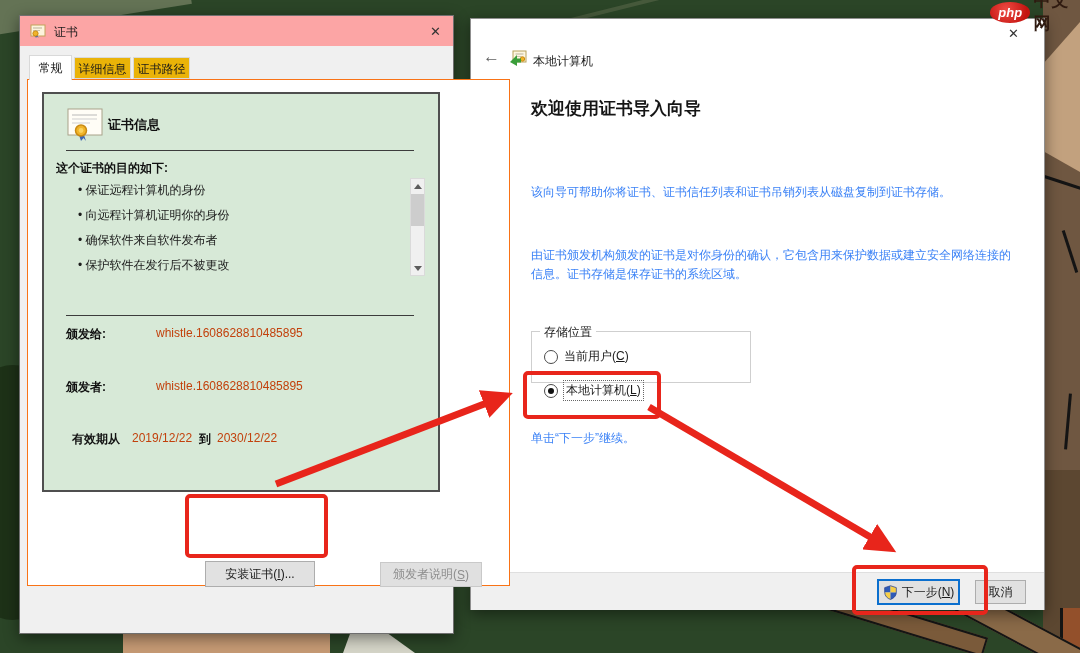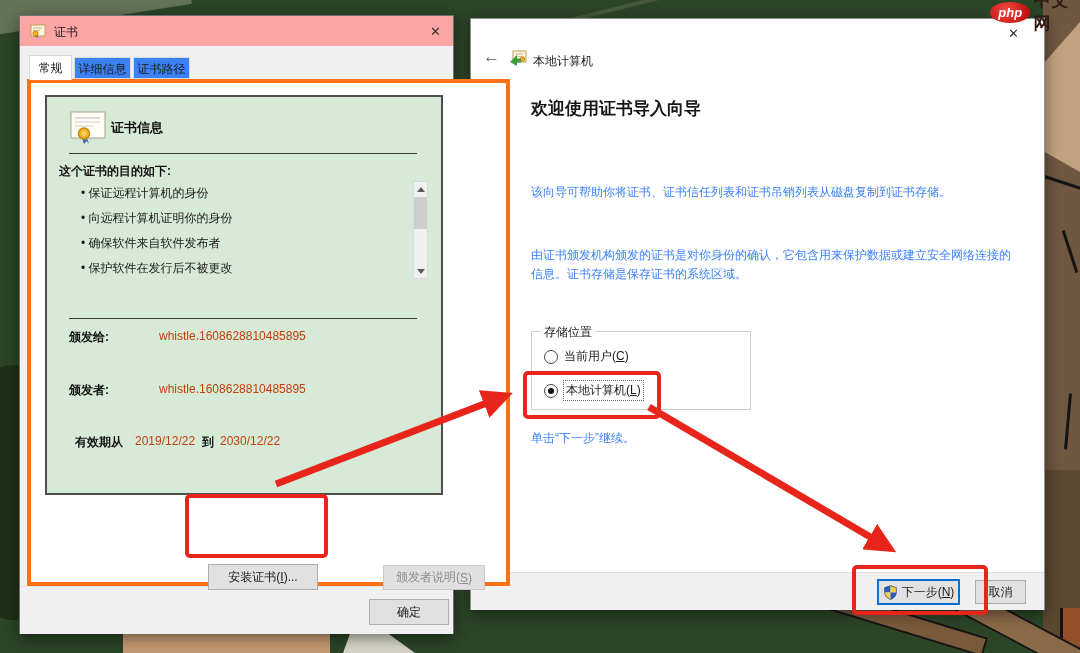--- a/index.html
+++ b/index.html
@@ -37,23 +37,23 @@
     font-size:12px;color:#1a1a1a;box-sizing:border-box;}
   .btn.disabled{background:#e0e0e0;border-color:#c9c9c9;color:#8d8d8d;margin-left:48px;}
   .ukey{text-decoration:underline;}
 
   
   #cert-dialog{left:19px;top:15px;width:433px;height:617px;}
   #cert-dialog .titlebar{position:absolute;left:0;top:0;right:0;height:30px;background:#fca5a5;}
   #cert-dialog .titlebar .ttl{position:absolute;left:34px;top:8px;font-size:12px;color:#1a1a1a;}
   #cert-dialog .titlebar .win-close{right:12px;top:9px;}
   .tab{position:absolute;top:41px;height:22px;line-height:22px;text-align:center;font-size:12px;color:#1a1a1a;
-    background:#3b82f6;border:1px solid #d9d9d9;box-sizing:border-box;}
+    background:#eab308;border:1px solid #d9d9d9;box-sizing:border-box;}
   .tab.selected{top:39px;height:25px;line-height:25px;background:#fff;border-bottom:none;z-index:3;}
-  #tabpage{position:absolute;left:7px;top:63px;width:483px;height:507px;background:#fff;border:4px solid #f97316;box-sizing:border-box;z-index:1;}
+  #tabpage{position:absolute;left:7px;top:63px;width:483px;height:507px;background:#fff;border:1px solid #f97316;box-sizing:border-box;z-index:1;}
   #green-panel{position:absolute;left:14px;top:12px;width:398px;height:400px;background:#d7e9d7;border:2px solid #4f4f4f;box-sizing:border-box;}
   #green-panel .sep{position:absolute;left:22px;width:348px;height:1px;background:#3c3c3c;}
   #info-heading{position:absolute;left:64px;top:22px;font-size:13px;font-weight:bold;color:#111;}
   #purpose-heading{position:absolute;left:12px;top:66px;font-size:12px;font-weight:bold;color:#111;}
   .bullet{position:absolute;left:34px;font-size:12px;color:#1a1a1a;}
   .bullet::before{content:"• ";}
   .gp-label{position:absolute;font-size:12px;font-weight:bold;color:#111;}
   .gp-value{position:absolute;font-size:12px;color:#c2410c;}
   
   #gp-scrollbar{position:absolute;left:366px;top:84px;width:15px;height:98px;background:#f0f0f0;border:1px solid #dadada;box-sizing:border-box;}
@@ -64,21 +64,21 @@
   #sb-thumb{position:absolute;left:0;top:15px;width:13px;height:32px;background:#cdcdcd;}
   #cert-footer{position:absolute;left:0;top:570px;width:100%;height:47px;background:#f0f0f0;border-top:1px solid #e3e3e3;}
 
   
   #wizard-dialog{left:470px;top:18px;width:573px;height:590px;background:#fff;border:1px solid #8f8f8f;}
   #wizard-dialog .win-close{right:25px;top:8px;}
   #wiz-back{position:absolute;left:12px;top:28px;font-size:17px;color:#5f5f5f;}
   #wiz-title{position:absolute;left:62px;top:34px;font-size:12px;color:#1a1a1a;}
   #wiz-heading{position:absolute;left:60px;top:78px;font-size:17px;font-weight:bold;color:#151515;}
   .wiz-para{position:absolute;left:60px;font-size:12px;color:#3b82f6;line-height:1.55;}
-  #groupbox{position:absolute;left:60px;top:312px;width:220px;height:79px;border:1px solid #cfcfcf;box-sizing:border-box;}
+  #groupbox{position:absolute;left:60px;top:312px;width:220px;height:52px;border:1px solid #cfcfcf;box-sizing:border-box;}
   #group-label{position:absolute;left:8px;top:-8px;background:#fff;padding:0 4px;font-size:12px;color:#1a1a1a;}
   .radio-row{position:absolute;left:12px;display:flex;align-items:center;gap:6px;font-size:12px;color:#1a1a1a;}
   .radio{width:12px;height:12px;border:1px solid #4a4a4a;border-radius:50%;background:#fff;display:inline-flex;align-items:center;justify-content:center;flex:0 0 auto;}
   .radio.checked::after{content:"";width:6px;height:6px;border-radius:50%;background:#111;}
   .radio-label.focused{outline:1px dotted #666;padding:1px 2px;}
   #wiz-footer{position:absolute;left:0;top:553px;width:100%;height:37px;background:#f0f0f0;border-top:1px solid #dfdfdf;}
   #next-btn{left:406px;top:560px;width:83px;height:26px;border:2px solid #0b6fce;gap:4px;}
   #cancel-btn{left:504px;top:561px;width:51px;height:24px;}
 
   
@@ -182,23 +182,20 @@
           <span class="ukey">I</span>
           <span>)...</span>
       </div>
       <div class="btn disabled" style="left:304px;top:482px;width:102px;height:25px;">
         <span>颁发者说明(</span>
           <span class="ukey">S</span>
           <span>)</span>
       </div>
     </div>
 
-    <div id="cert-footer">
-      <div class="btn" style="left:349px;top:12px;width:80px;height:26px;">确定</div>
-    </div>
   </div>
 
   <div class="dialog" id="wizard-dialog">
     <span class="win-close">✕</span>
     <span id="wiz-back">←</span>
     <svg style="position:absolute;left:38px;top:30px" width="18" height="18" viewBox="0 0 18 18">
       <rect x="4" y="2" width="13" height="11" fill="#fdf6e0" stroke="#b7a25c"></rect>
       <line x1="6.5" y1="5" x2="14.5" y2="5" stroke="#b9b29b"></line>
       <line x1="6.5" y1="7.5" x2="12.5" y2="7.5" stroke="#c8c2ab"></line>
       <circle cx="13.5" cy="10" r="2.2" fill="#f0b429" stroke="#c98a12"></circle>

